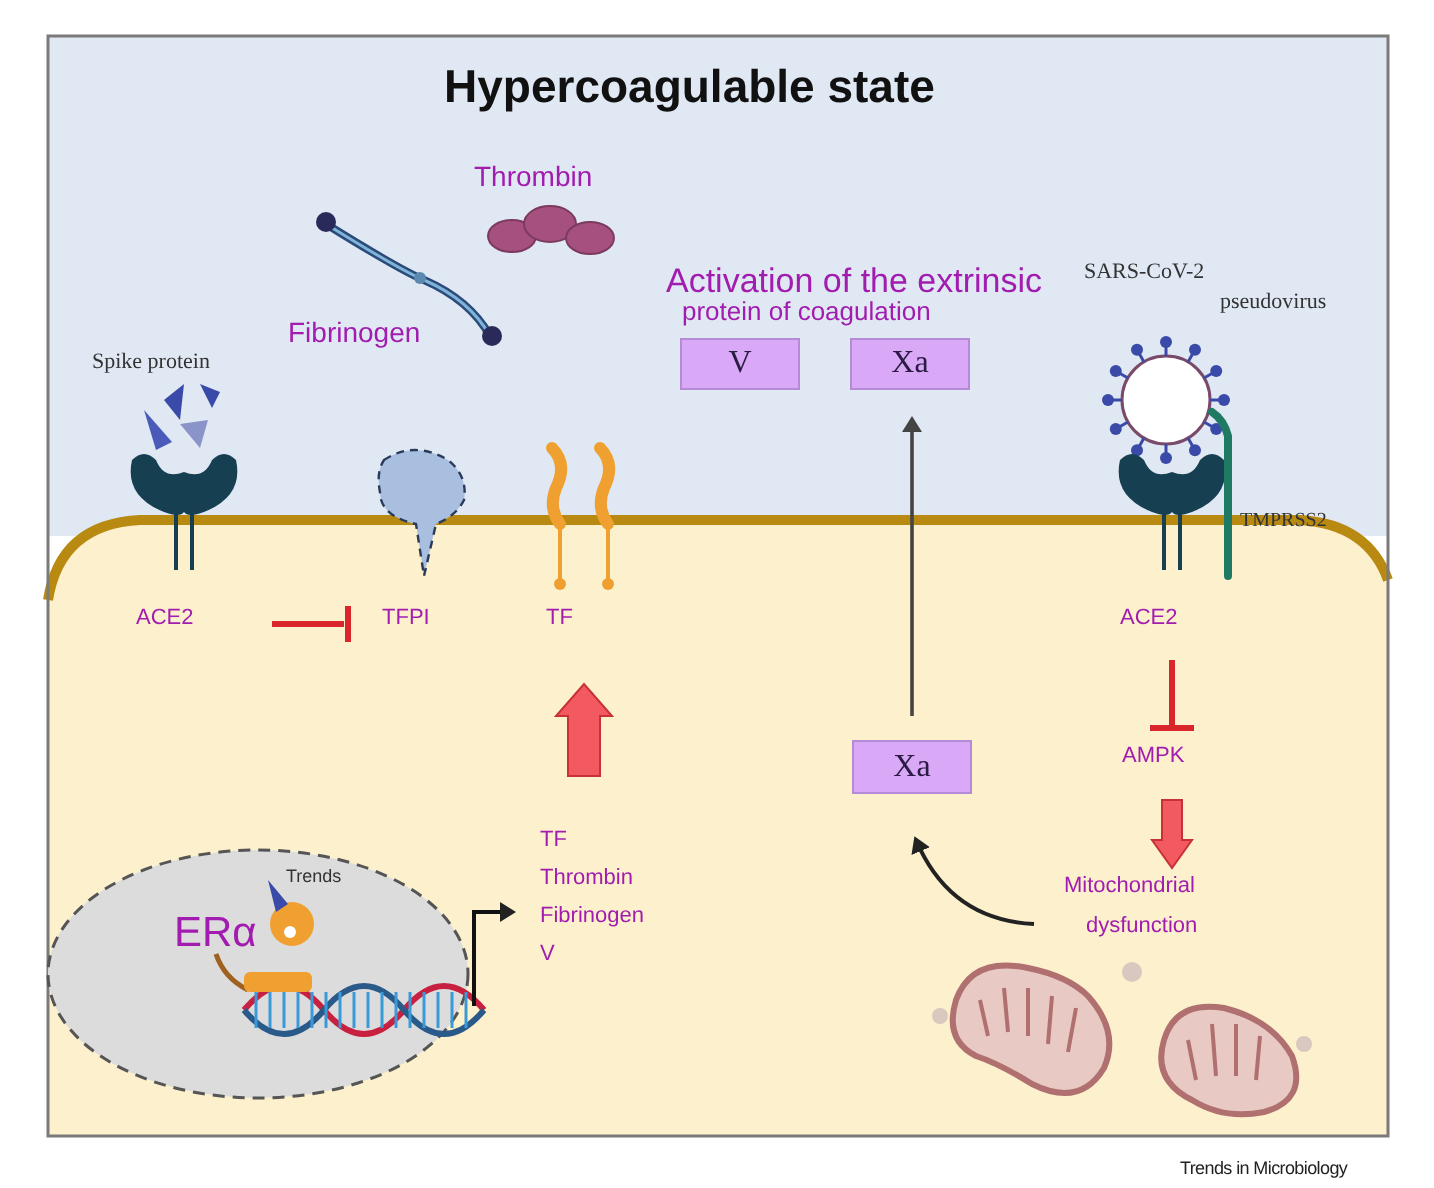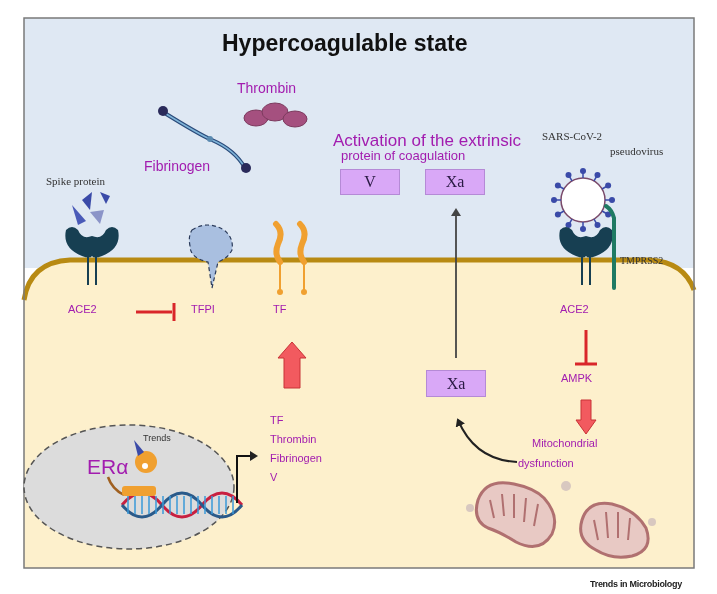--- a/index.html
+++ b/index.html
@@ -4,21 +4,21 @@
 <style>
   html, body { margin:0; padding:0; background:#ffffff; }
   body { width:717px; height:594px; position:relative; overflow:hidden; font-family:"Liberation Sans", sans-serif; }
   #fig { position:absolute; left:0; top:0; }
   .lbl { position:absolute; color:#a21caf; white-space:nowrap; font-family:"Liberation Sans", sans-serif; }
   .title { font-size:23px; font-weight:bold; color:#111; }
   .med { font-size:11px; }
   .sm { font-size:11px; color:#333;font-family:Liberation Serif, serif; }
   .box { position:absolute; background:#d9a8f7; border:1px solid #b58ad6; color:#2a1a44;
          font-family:"Liberation Serif", serif; font-size:16px; display:flex; align-items:center; justify-content:center; }
-  .credit { font-size:9px; font-weight:bold; color:#222; letter-spacing:-0.3px; }
+  .credit { font-size:9px; font-weight:normal; color:#222; letter-spacing:-0.3px; }
 </style>
 </head>
 <body>
 
 <svg id="fig" width="717" height="594" viewBox="0 0 717 594">
   <defs>
     <marker id="arrBlack" markerWidth="10" markerHeight="10" refX="6" refY="5" orient="auto" markerUnits="userSpaceOnUse">
       <path d="M0,0 L8,5 L0,10 z" fill="#222"></path>
     </marker>
     <marker id="arrGray" markerWidth="10" markerHeight="10" refX="6" refY="5" orient="auto" markerUnits="userSpaceOnUse">
@@ -192,21 +192,21 @@
 <div class="lbl sm" style="left:562px;top:145px;padding-left:48px;">pseudovirus</div>
 <div class="lbl sm" style="left:620px;top:255px;font-size:10px;">TMPRSS2</div>
 
 <div class="lbl med" style="left:68px;top:303px;">ACE2</div>
 <div class="lbl med" style="left:191px;top:303px;">TFPI</div>
 <div class="lbl med" style="left:273px;top:303px;">TF</div>
 
 <div class="lbl med" style="left:560px;top:303px;">ACE2</div>
 <div class="lbl med" style="left:561px;top:372px;">AMPK</div>
 <div class="lbl med" style="left:532px;top:437px;">Mitochondrial</div>
-<div class="lbl med" style="left:518px;top:457px;">dysfunction</div>
+<div class="lbl med" style="left:543px;top:457px;">dysfunction</div>
 
 <div class="box" style="left:426px;top:370px;width:58px;height:25px;">Xa</div>
 
 <div class="lbl med" style="left:68px;top:455px;font-size:21px;margin-left:19px;">ERα</div>
 <div class="lbl" style="left:143px;top:433px;font-size:9px;color:#333;">Trends</div>
 
 <div class="lbl med" style="left:270px;top:411px;line-height:19px;">
   <div>TF</div>
   <div>Thrombin</div>
   <div>Fibrinogen</div>

